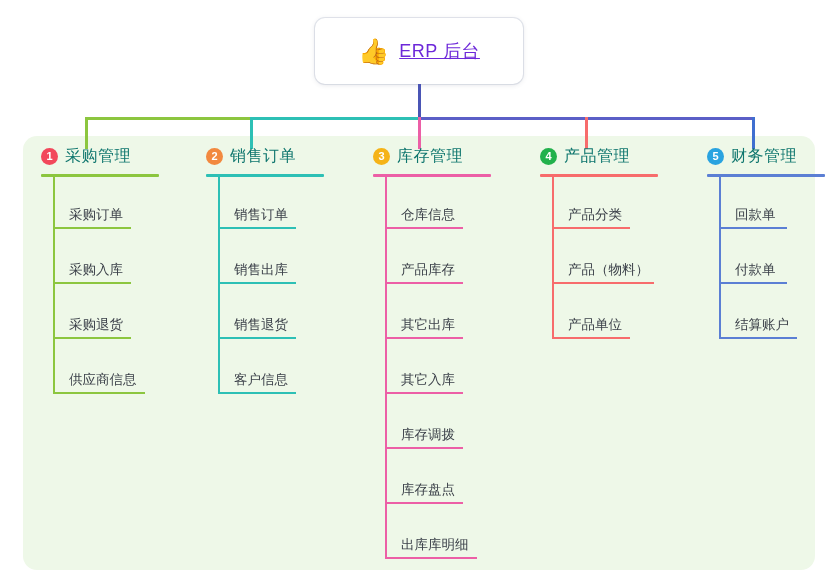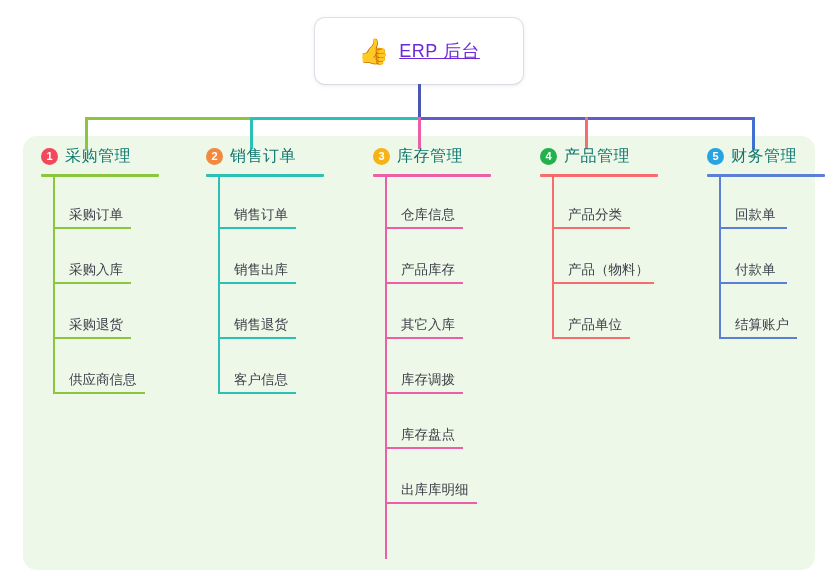--- a/index.html
+++ b/index.html
@@ -160,20 +160,24 @@
           <div class="trunk" style="height: 382px; background: rgb(236, 95, 166);"></div>
           <div class="item">
             <span class="item-label">仓库信息</span>
             <div class="item-rule" style="width: 78px; background: rgb(236, 95, 166);"></div>
           </div>
           <div class="item">
             <span class="item-label">产品库存</span>
             <div class="item-rule" style="width: 78px; background: rgb(236, 95, 166);"></div>
           </div>
           <div class="item">
+            <span class="item-label">其它出库</span>
+            <div class="item-rule" style="width: 78px; background: rgb(236, 95, 166);"></div>
+          </div>
+          <div class="item">
             <span class="item-label">其它入库</span>
             <div class="item-rule" style="width: 78px; background: rgb(236, 95, 166);"></div>
           </div>
           <div class="item">
             <span class="item-label">库存调拨</span>
             <div class="item-rule" style="width: 78px; background: rgb(236, 95, 166);"></div>
           </div>
           <div class="item">
             <span class="item-label">库存盘点</span>
             <div class="item-rule" style="width: 78px; background: rgb(236, 95, 166);"></div>

